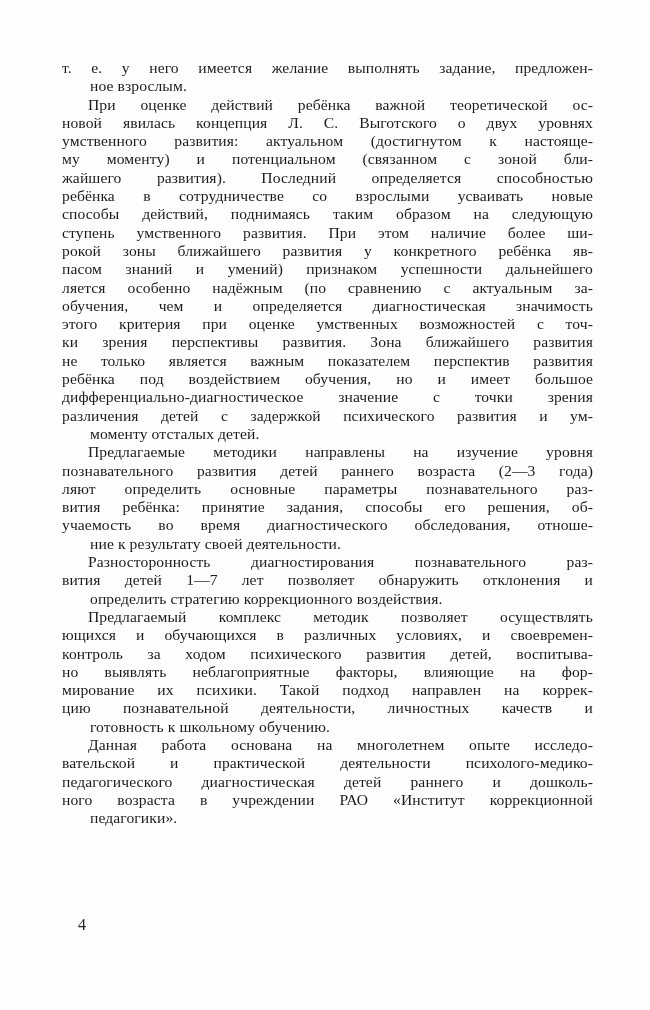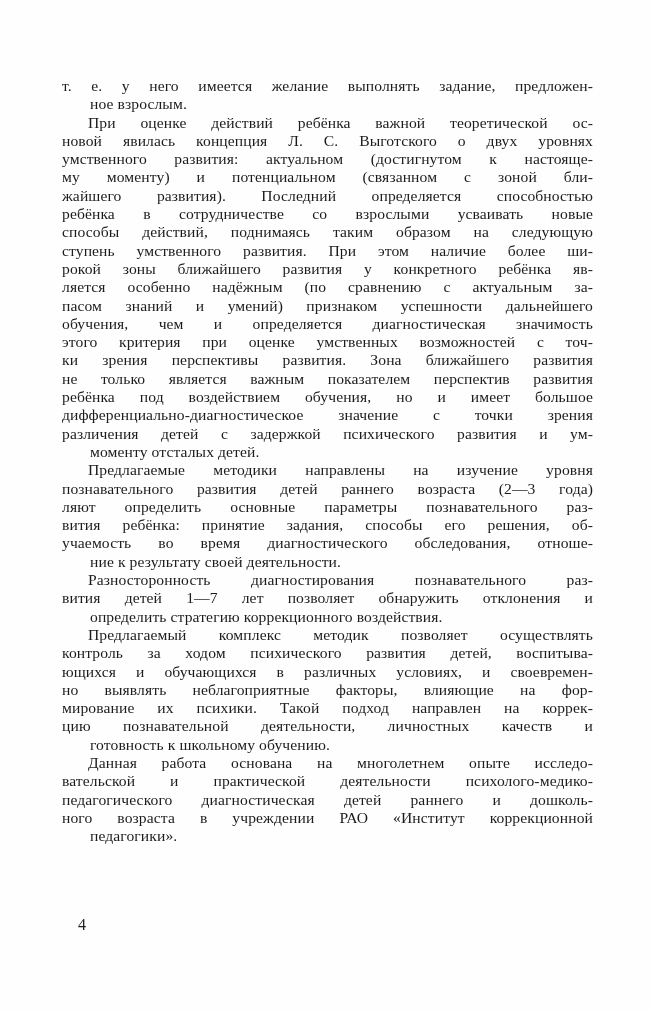--- a/index.html
+++ b/index.html
@@ -12,21 +12,21 @@
     width: 650px;
     height: 1010px;
     background: #fefefe;
     overflow: hidden;
     font-family: "Liberation Serif", "DejaVu Serif", serif;
     color: #1c1c1c;
   }
   .text-block {
     position: absolute;
     left: 62px;
-    top: 77px;
+    top: 59px;
     width: 531px;
     font-size: 15.6px;
     line-height: 18.3px;
     letter-spacing: 0.1px;
   }
   .para {
     margin: 0;
     padding: 0;
   }
   .line {
@@ -62,22 +62,22 @@
       <div class="para">
         <div class="line indent">При оценке действий ребёнка важной теоретической ос-</div>
         <div class="line">новой явилась концепция Л. С. Выготского о двух уровнях</div>
         <div class="line">умственного развития: актуальном (достигнутом к настояще-</div>
         <div class="line">му моменту) и потенциальном (связанном с зоной бли-</div>
         <div class="line">жайшего развития). Последний определяется способностью</div>
         <div class="line">ребёнка в сотрудничестве со взрослыми усваивать новые</div>
         <div class="line">способы действий, поднимаясь таким образом на следующую</div>
         <div class="line">ступень умственного развития. При этом наличие более ши-</div>
         <div class="line">рокой зоны ближайшего развития у конкретного ребёнка яв-</div>
+        <div class="line">пасом знаний и умений) признаком успешности дальнейшего</div>
         <div class="line">ляется особенно надёжным (по сравнению с актуальным за-</div>
-        <div class="line">пасом знаний и умений) признаком успешности дальнейшего</div>
         <div class="line">обучения, чем и определяется диагностическая значимость</div>
         <div class="line">этого критерия при оценке умственных возможностей с точ-</div>
         <div class="line">ки зрения перспективы развития. Зона ближайшего развития</div>
         <div class="line">не только является важным показателем перспектив развития</div>
         <div class="line">ребёнка под воздействием обучения, но и имеет большое</div>
         <div class="line">дифференциально-диагностическое значение с точки зрения</div>
         <div class="line">различения детей с задержкой психического развития и ум-</div>
         <div class="line last">моменту отсталых детей.</div>
       </div>
       <div class="para">
@@ -88,22 +88,22 @@
         <div class="line">учаемость во время диагностического обследования, отноше-</div>
         <div class="line last">ние к результату своей деятельности.</div>
       </div>
       <div class="para">
         <div class="line indent">Разносторонность диагностирования познавательного раз-</div>
         <div class="line">вития детей 1—7 лет позволяет обнаружить отклонения и</div>
         <div class="line last">определить стратегию коррекционного воздействия.</div>
       </div>
       <div class="para">
         <div class="line indent">Предлагаемый комплекс методик позволяет осуществлять</div>
+        <div class="line">ющихся и обучающихся в различных условиях, и своевремен-</div>
         <div class="line">контроль за ходом психического развития детей, воспитыва-</div>
-        <div class="line">ющихся и обучающихся в различных условиях, и своевремен-</div>
         <div class="line">но выявлять неблагоприятные факторы, влияющие на фор-</div>
         <div class="line">мирование их психики. Такой подход направлен на коррек-</div>
         <div class="line">цию познавательной деятельности, личностных качеств и</div>
         <div class="line last">готовность к школьному обучению.</div>
       </div>
       <div class="para">
         <div class="line indent">Данная работа основана на многолетнем опыте исследо-</div>
         <div class="line">вательской и практической деятельности психолого-медико-</div>
         <div class="line">педагогического диагностическая детей раннего и дошколь-</div>
         <div class="line">ного возраста в учреждении РАО «Институт коррекционной</div>

